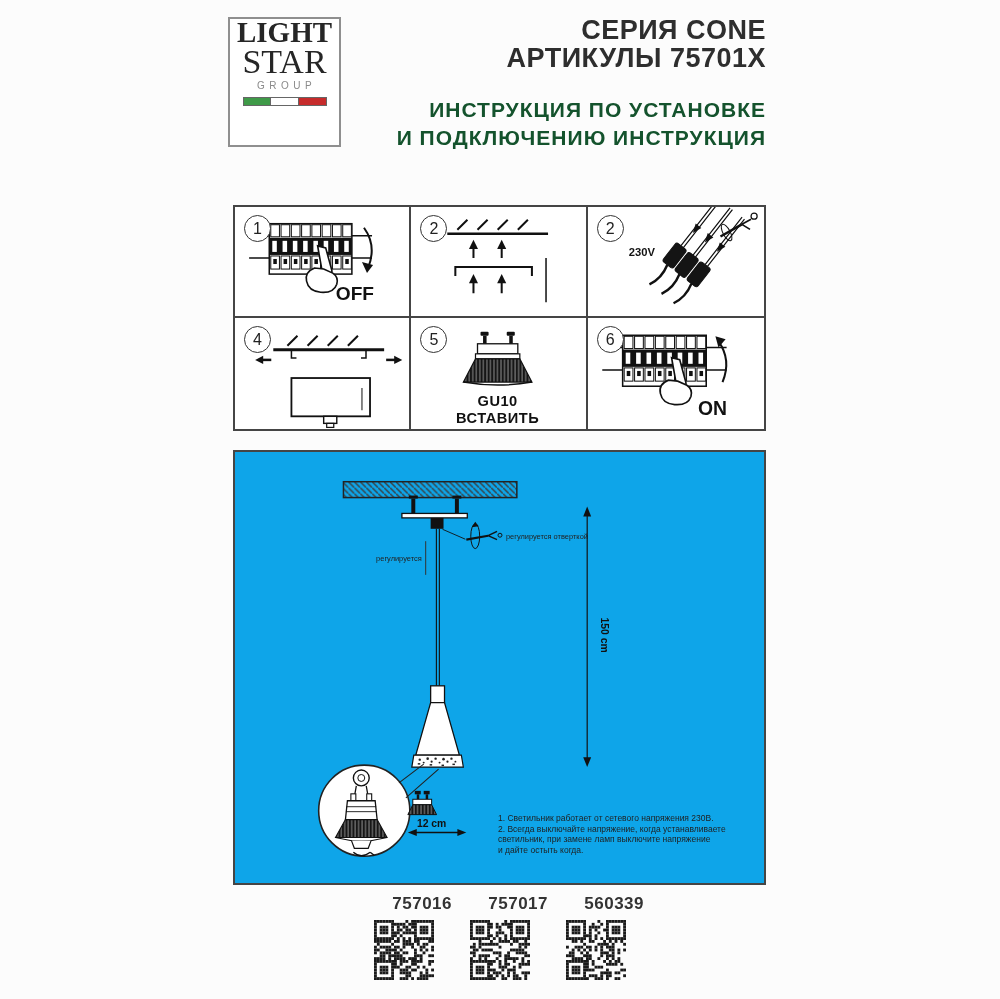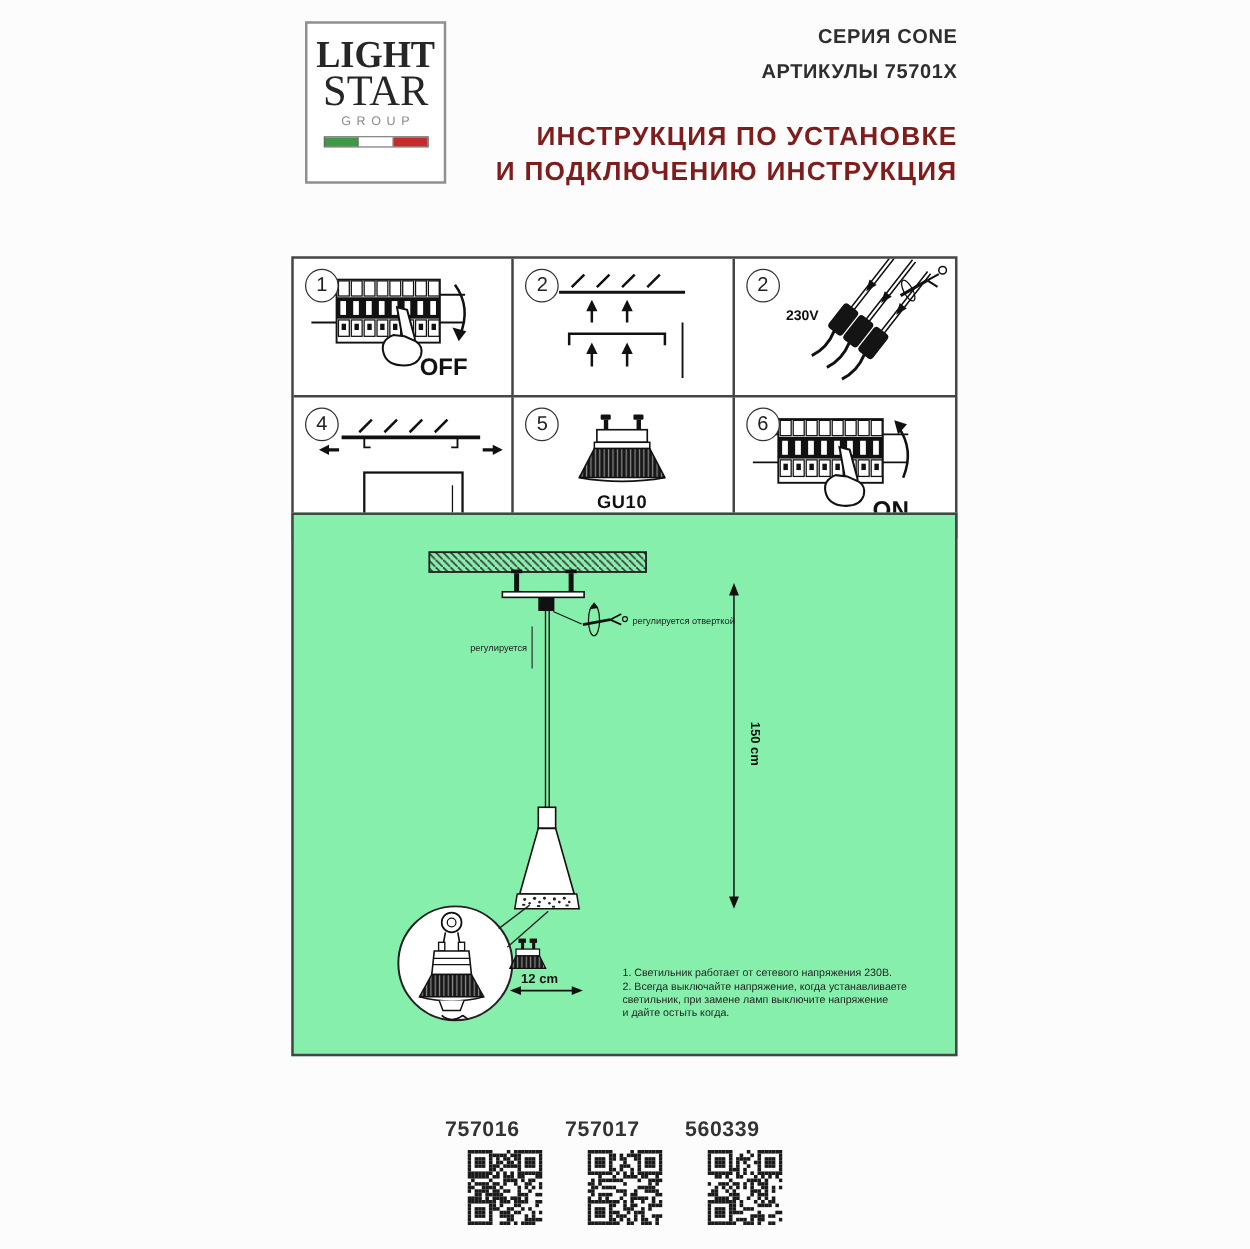--- a/index.html
+++ b/index.html
@@ -1,69 +1,69 @@
 <!DOCTYPE html>
 <html style="--flag_green: #3f9a48; --flag_red: #c62b2b; --text_dark: #2e2e2e; --border: #454545; --page_bg: #fcfcfc;"><head>
 <meta charset="utf-8">
 <style>
   * { margin:0; padding:0; box-sizing:border-box; }
   body { width:1000px; height:999px; font-family:"Liberation Sans", sans-serif; background:#fff; }
   .page { position:relative; width:1000px; height:999px; background:var(--page_bg,#fcfcfc); overflow:hidden; }
 
   
-  .logo-box { position:absolute; left:244px; top:17px; width:113px; height:130px;
-    border:2px solid #8f8f8f; background:#fff; text-align:center; padding-top:12px; }
+  .logo-box { position:absolute; left:228px; top:17px; width:113px; height:130px;
+    border:2px solid #8f8f8f; background:#fff; text-align:center; }
   .logo-light { font-family:"Liberation Serif", serif; font-weight:700; font-size:29px; line-height:27px;
     color:#262626; letter-spacing:0; transform:scaleY(1.05); }
   .logo-star  { font-family:"Liberation Serif", serif; font-weight:400; font-size:34px; line-height:31px;
     color:#262626; transform:scaleY(1.02); }
   .logo-group { font-size:10px; letter-spacing:4.5px; color:#8a8a8a; margin-top:3px; margin-left:4px; }
   .logo-flag { width:84px; height:9px; margin:6px auto 0; display:flex; border:1px solid #666; }
   .logo-flag span { flex:1; }
   .fg { background:var(--flag_green,#3f9a48); border-right:1px solid #666; }
   .fw { background:#fff; border-right:1px solid #666; }
   .fr { background:var(--flag_red,#c62b2b); }
 
   .series-block { position:absolute; right:234px; top:16px; width:420px; text-align:right;
     color:var(--text_dark,#2e2e2e); }
-  .series-line { font-size:16px; font-weight:700; line-height:28px; letter-spacing:0.5px; }
+  .series-line { font-size:27px; font-weight:700; line-height:28px; letter-spacing:0.5px; }
   .title-block { position:absolute; right:234px; top:96px; width:480px; text-align:right;
-    color:#7f1d1d; }
+    color:#14532d; }
   .title-line { font-size:21px; font-weight:700; line-height:28px; letter-spacing:1px; }
 
   
   .steps-grid { position:absolute; left:233px; top:205px; width:533px; height:226px;
     border:2px solid var(--border,#454545); display:grid;
     grid-template-columns:1fr 1fr 1fr; grid-template-rows:1fr 1fr; background:#fff; }
   .cell { position:relative; border-right:2px solid var(--border,#454545);
     border-bottom:2px solid var(--border,#454545); }
   .cell:nth-child(3n) { border-right:none; }
   .cell:nth-child(n+4) { border-bottom:none; }
   .stepnum { position:absolute; left:9px; top:8px; width:27px; height:27px; border:1.6px solid #333;
     border-radius:50%; font-size:16px; font-weight:500; color:#222; display:flex;
     align-items:center; justify-content:center; background:#fff; z-index:2; }
   .cell svg { position:absolute; left:0; top:0; width:100%; height:100%; }
 
   
-  .diagram-box { position:absolute; left:233px; top:410px; width:533px; height:435px;
-    border:2px solid var(--border,#454545); background:#86efac;padding-left:28px; }
+  .diagram-box { position:absolute; left:233px; top:450px; width:533px; height:435px;
+    border:2px solid var(--border,#454545); background:#0ea5e9;padding-left:28px; }
   .diagram-box svg { position:absolute; left:0; top:0; width:100%; height:100%; }
   .notes { position:absolute; left:263px; top:361px; width:228px; font-size:8.5px;
     line-height:10.5px; color:#1f1f1f; }
 
   
   svg text { font-family:"Liberation Sans", sans-serif; fill:#111; }
   .cap   { font-size:19px; font-weight:700; }
   .volt  { font-size:11px; font-weight:700; }
   .lamp-t{ font-size:14.5px; font-weight:600; letter-spacing:0.5px; text-anchor:middle; }
   .tiny  { font-size:7.5px; font-weight:400; fill:#222; }
   .dim   { font-size:10.5px; font-weight:600; }
 
   
-  .qr-label { position:absolute; top:894px; width:96px; text-align:left; font-size:17px;
+  .qr-label { position:absolute; top:894px; width:96px; text-align:right; font-size:17px;
     font-weight:700; color:#333; letter-spacing:0.5px; }
   .qr-box { position:absolute; top:920px; width:60px; height:62px; }
 </style>
 </head>
 <body>
 
 <div class="page">
 
   <div class="logo-box">
     <div class="logo-light">LIGHT</div>

